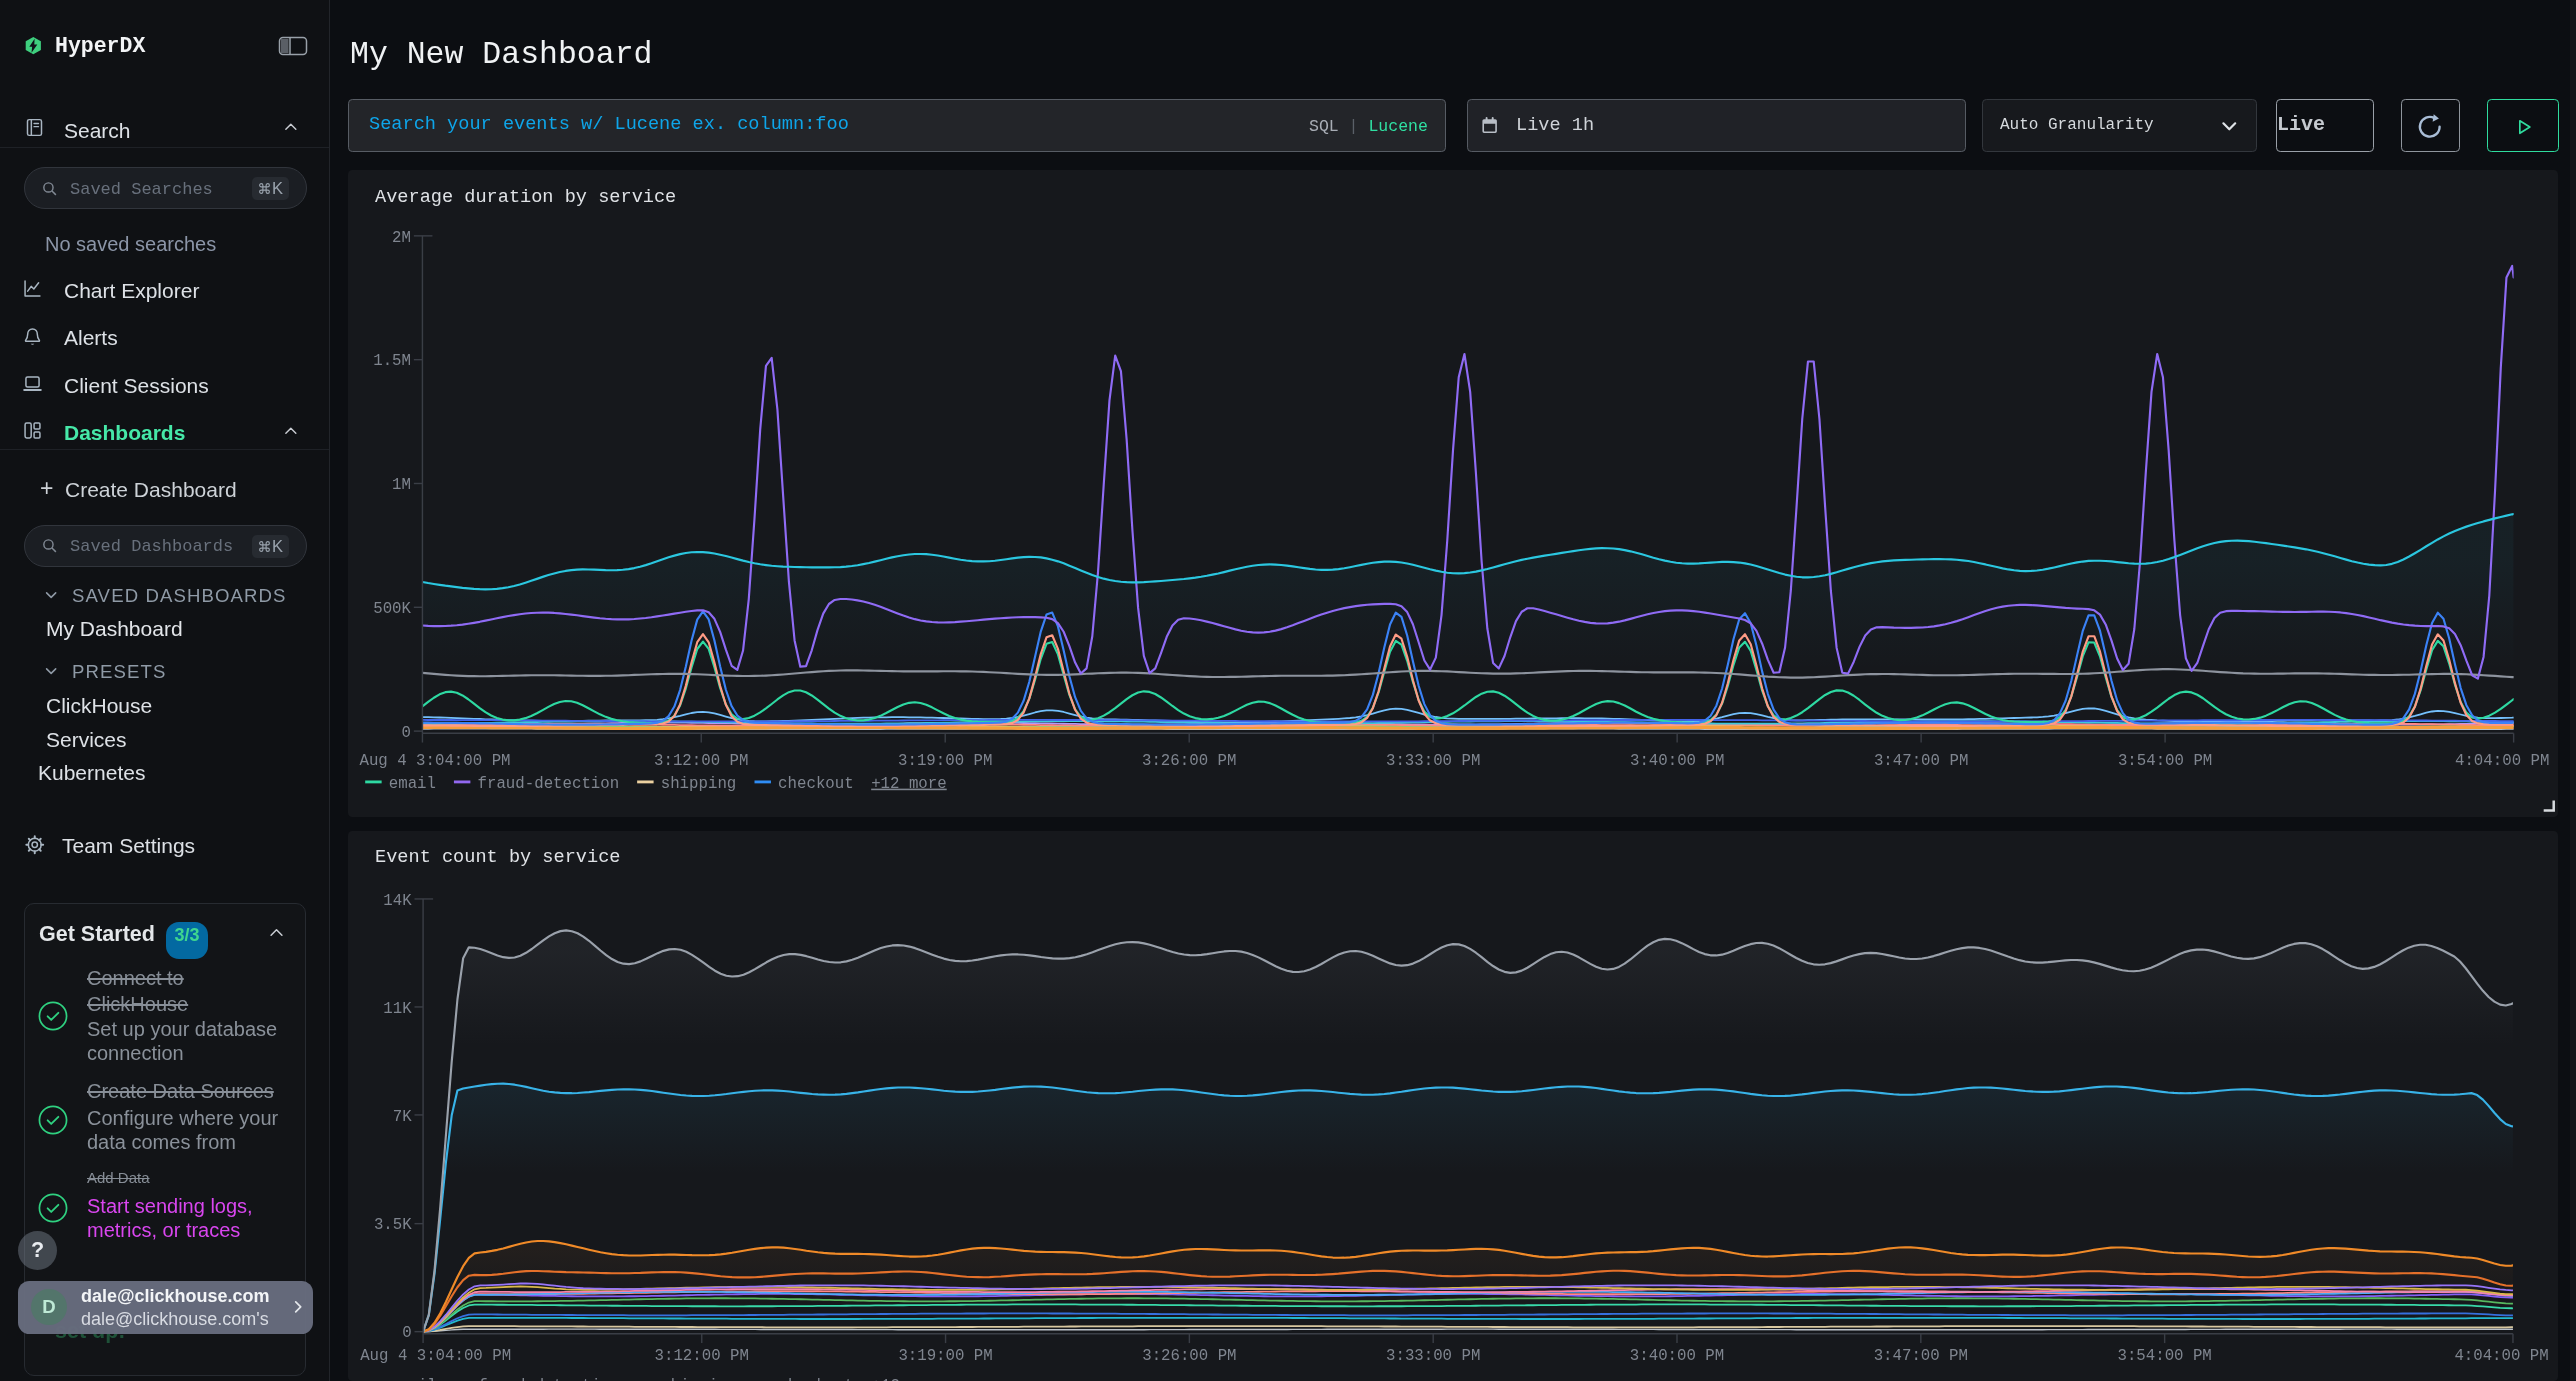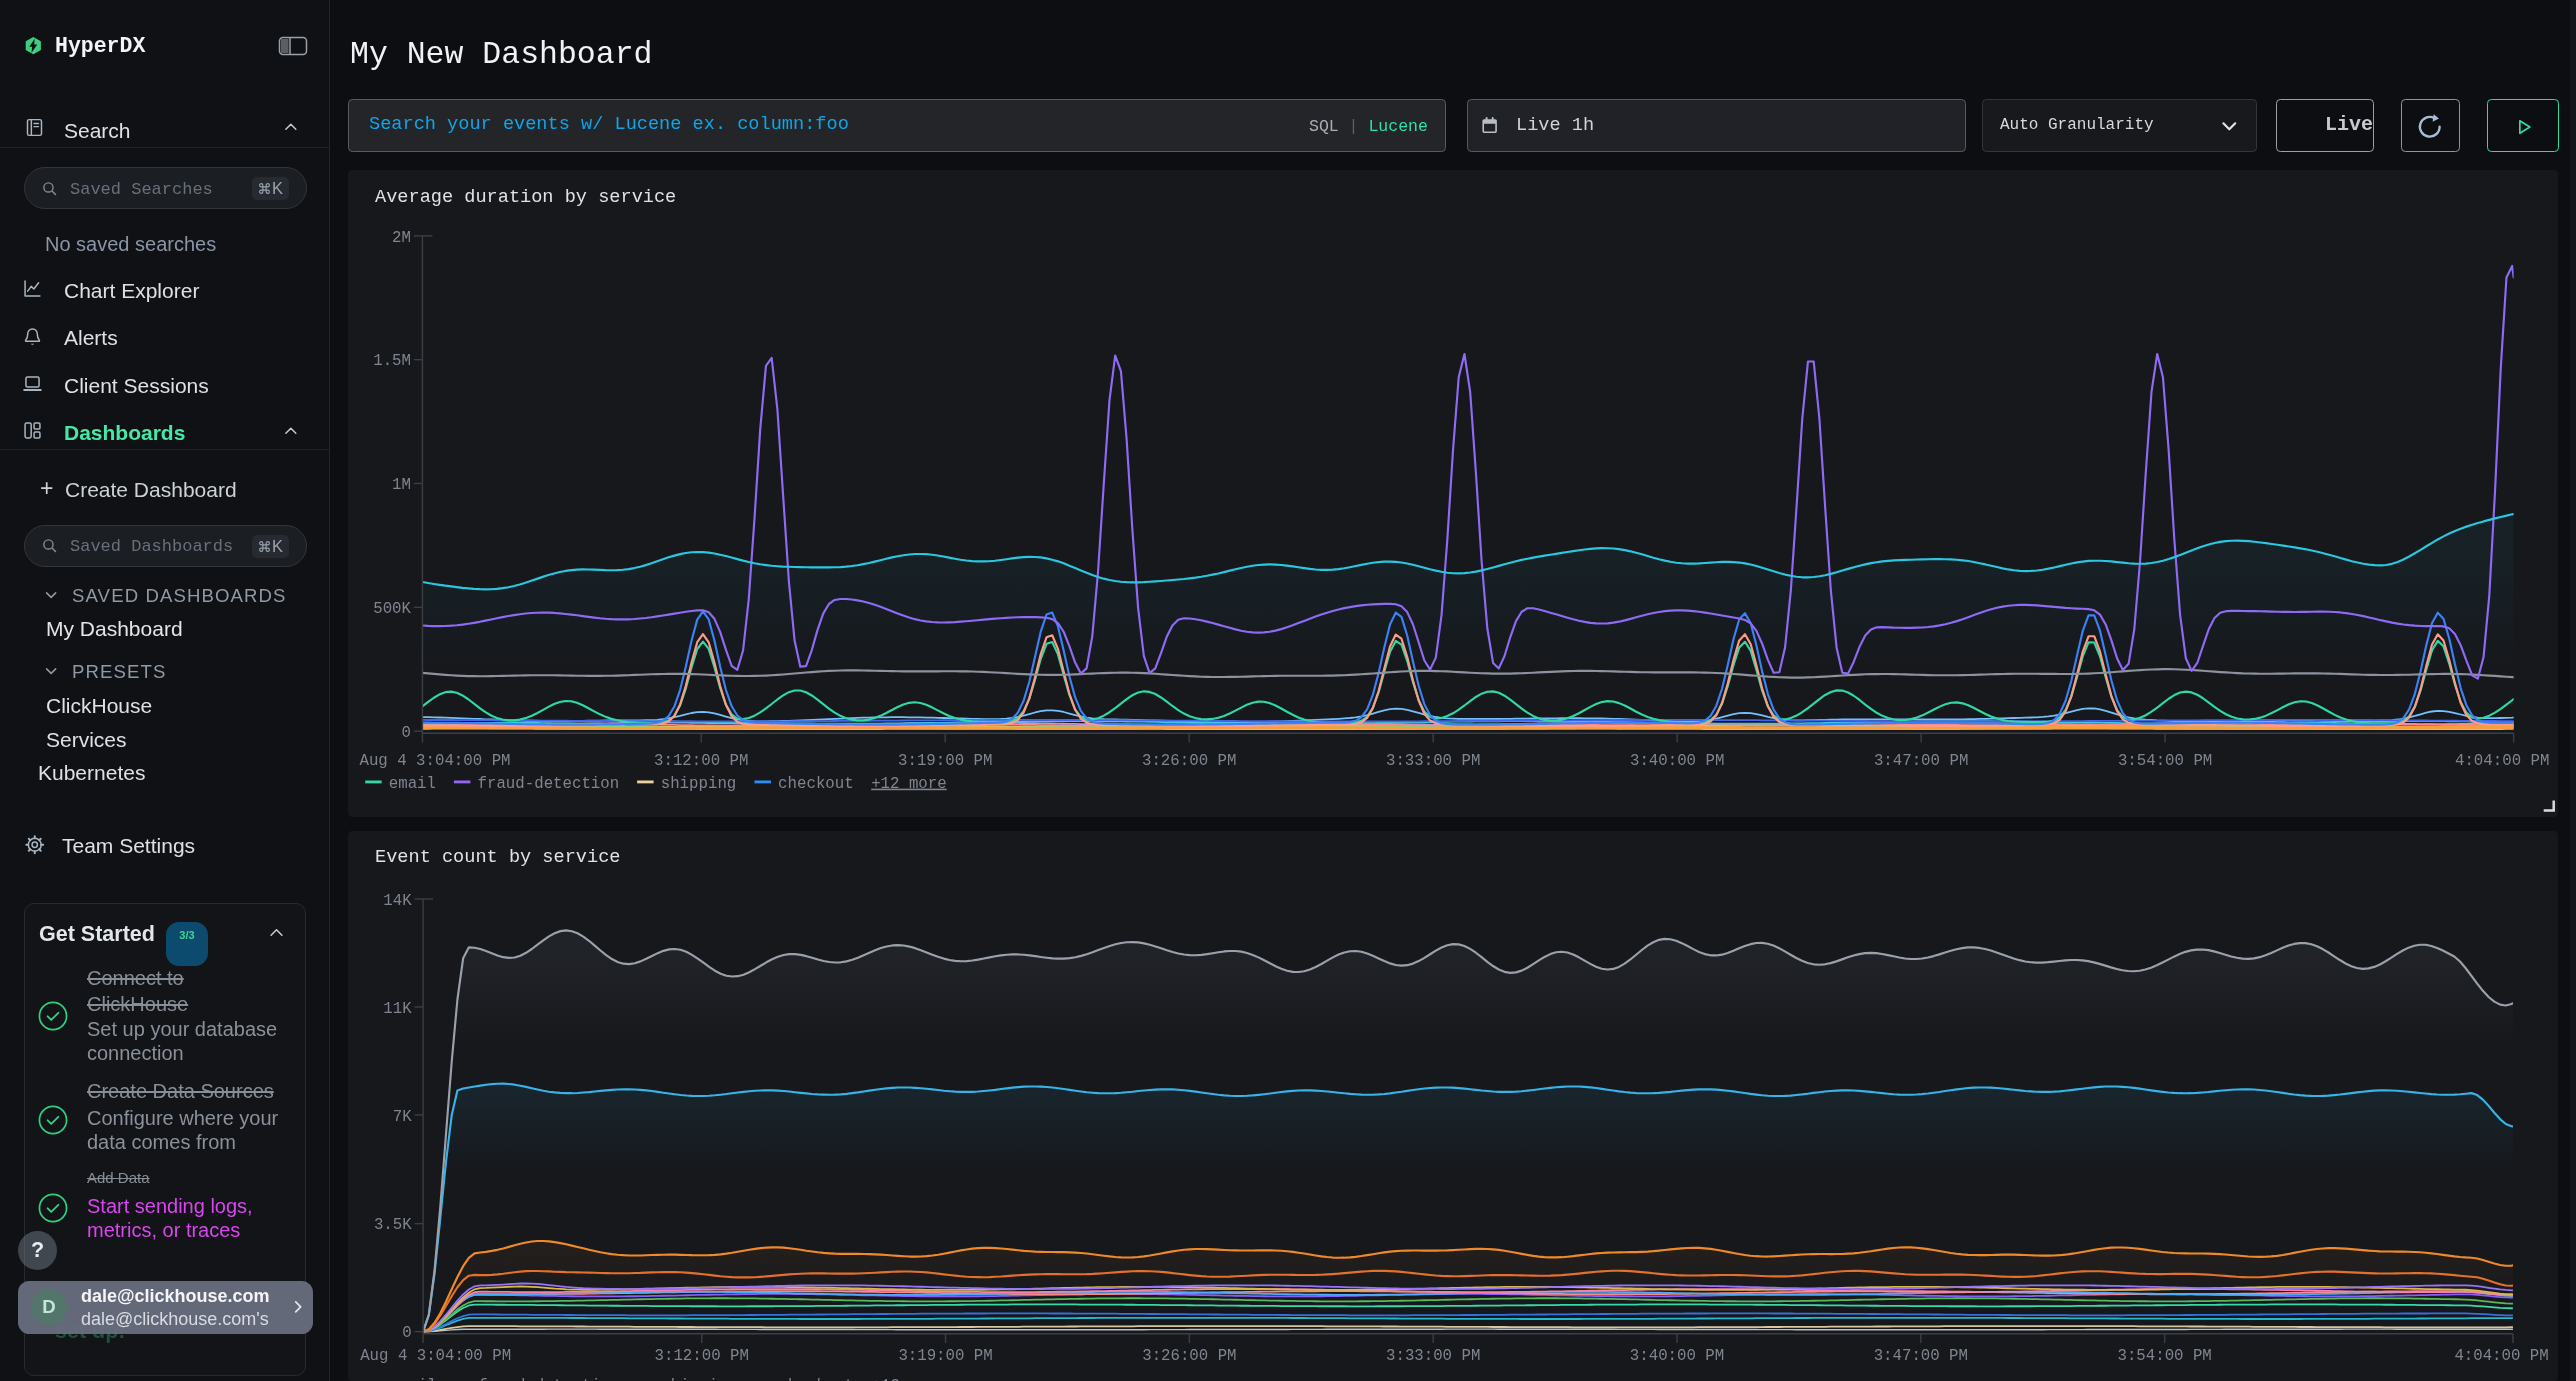--- a/index.html
+++ b/index.html
@@ -111,21 +111,21 @@
 
   <svg class="abs" style="left:23.6px;top:834px" width="21.5" height="21.5" viewBox="0 0 24 24" fill="none" stroke="#a9b6c2" stroke-width="1.7" stroke-linecap="round" stroke-linejoin="round">
       <circle cx="12" cy="12" r="3.0"></circle>
       <circle cx="12" cy="12" r="7.2"></circle>
       <path d="M12 2.6 V4.8 M12 19.2 V21.4 M2.6 12 H4.8 M19.2 12 H21.4 M5.36 5.36 L6.9 6.9 M17.1 17.1 L18.64 18.64 M18.64 5.36 L17.1 6.9 M6.9 17.1 L5.36 18.64" stroke-width="2.2"></path>
     </svg>
   <div class="abs nav" style="left:62px;top:834px">Team Settings</div>
 
   <div class="abs" style="left:24px;top:903px;width:282px;height:473px;background:#121417;border:1.4px solid #272b31;border-radius:10px"></div>
   <div class="abs" style="left:39px;top:922px;font-size:21.5px;font-weight:bold;color:#e4e7ea">Get Started</div>
-  <div class="abs" style="left:166px;top:922px;width:42px;height:44px;background:#0c4a6e;border-radius:13px;color:#3fd68f;font-weight:bold;font-size:11px;text-align:center;line-height:26px">3/3</div>
+  <div class="abs" style="left:166px;top:922px;width:42px;height:37px;background:#0369a1;border-radius:13px;color:#3fd68f;font-weight:bold;font-size:18px;text-align:center;line-height:26px">3/3</div>
   <svg class="abs" style="left:268px;top:924px" width="17" height="17" viewBox="0 0 22 22" fill="none" stroke="#c9cdd3" stroke-width="2" stroke-linecap="round" stroke-linejoin="round">
       <path d="M4 14.5 L11 7.5 L18 14.5"></path>
     </svg>
 
   <svg class="abs" style="left:38px;top:1001px" width="30" height="30" viewBox="0 0 42 42" fill="none">
       <circle cx="21" cy="21" r="19" stroke="#2fd180" stroke-width="2.4"></circle>
       <path d="M13.5 21.5 L18.5 26.5 L28.5 16.5" stroke="#2fd180" stroke-width="2.6" stroke-linecap="round" stroke-linejoin="round"></path>
     </svg>
   <div class="abs" style="left:87px;top:965px;font-size:20px;color:#878e97;line-height:26px;text-decoration:line-through">Connect to<br>ClickHouse</div>
   <div class="abs" style="left:87px;top:1018px;font-size:20px;color:#8a919a;line-height:23.6px">Set up your database<br>connection</div>
@@ -168,21 +168,21 @@
 <path d="M7 2.5 a1.2 1.2 0 0 1 2.4 0 V4 H14.6 V2.5 a1.2 1.2 0 0 1 2.4 0 V4 H19 a2 2 0 0 1 2 2 V19 a2 2 0 0 1-2 2 H5 a2 2 0 0 1-2-2 V6 a2 2 0 0 1 2-2 H7 Z M5 9.5 V18.6 a0.6 0.6 0 0 0 0.6 0.6 H18.4 a0.6 0.6 0 0 0 0.6-0.6 V9.5 Z" fill-rule="evenodd"></path>
 </svg>
 <div class="abs mono" style="left:1516px;top:115px;font-size:18.6px;color:#cfd3d8">Live 1h</div>
 
 <div class="btn" style="left:1982px;width:275px;background:#17191d;border:1.4px solid #33373d"></div>
 <div class="abs mono" style="left:2000px;top:116px;font-size:16px;color:#d6dade">Auto Granularity</div>
 <svg class="abs" style="left:2220px;top:117px" width="18.6" height="18.6" viewBox="0 0 22 22" fill="none" stroke="#dfe3e7" stroke-width="2.6" stroke-linecap="round" stroke-linejoin="round">
     <path d="M4 7.5 L11 14.5 L18 7.5"></path>
   </svg>
 
-<div class="btn" style="left:2276px;width:98px;border:1.4px solid #9aa0a8;text-align:right;line-height:50px;font-size:20px;font-weight:bold;color:#c6cad0">Live</div>
+<div class="btn" style="left:2276px;width:98px;border:1.4px solid #9aa0a8;text-align:left;line-height:50px;font-size:20px;font-weight:bold;color:#c6cad0">Live</div>
 
 <div class="btn" style="left:2401px;width:59px;border:1.4px solid #8f959d"></div>
 <svg class="abs" style="left:2414px;top:111px" width="31.5" height="31.5" viewBox="0 0 24 24" fill="none" stroke="#a9bdd6" stroke-width="1.8" stroke-linecap="round">
 <path d="M19.5 12 A7.5 7.5 0 1 1 15.5 5.4"></path>
 <path d="M15 2.5 L19 5.8 L14.2 8.2" fill="#a9bdd6" stroke="none"></path>
 </svg>
 
 <div class="btn" style="left:2487px;width:72px;border:1.8px solid #2fdc9e"></div>
 <svg class="abs" style="left:2514px;top:117px" width="20" height="20" viewBox="0 0 24 24" fill="none" stroke="#2fdc9e" stroke-width="2" stroke-linejoin="round">
 <path d="M7 4.5 L19 12 L7 19.5 Z"></path>

